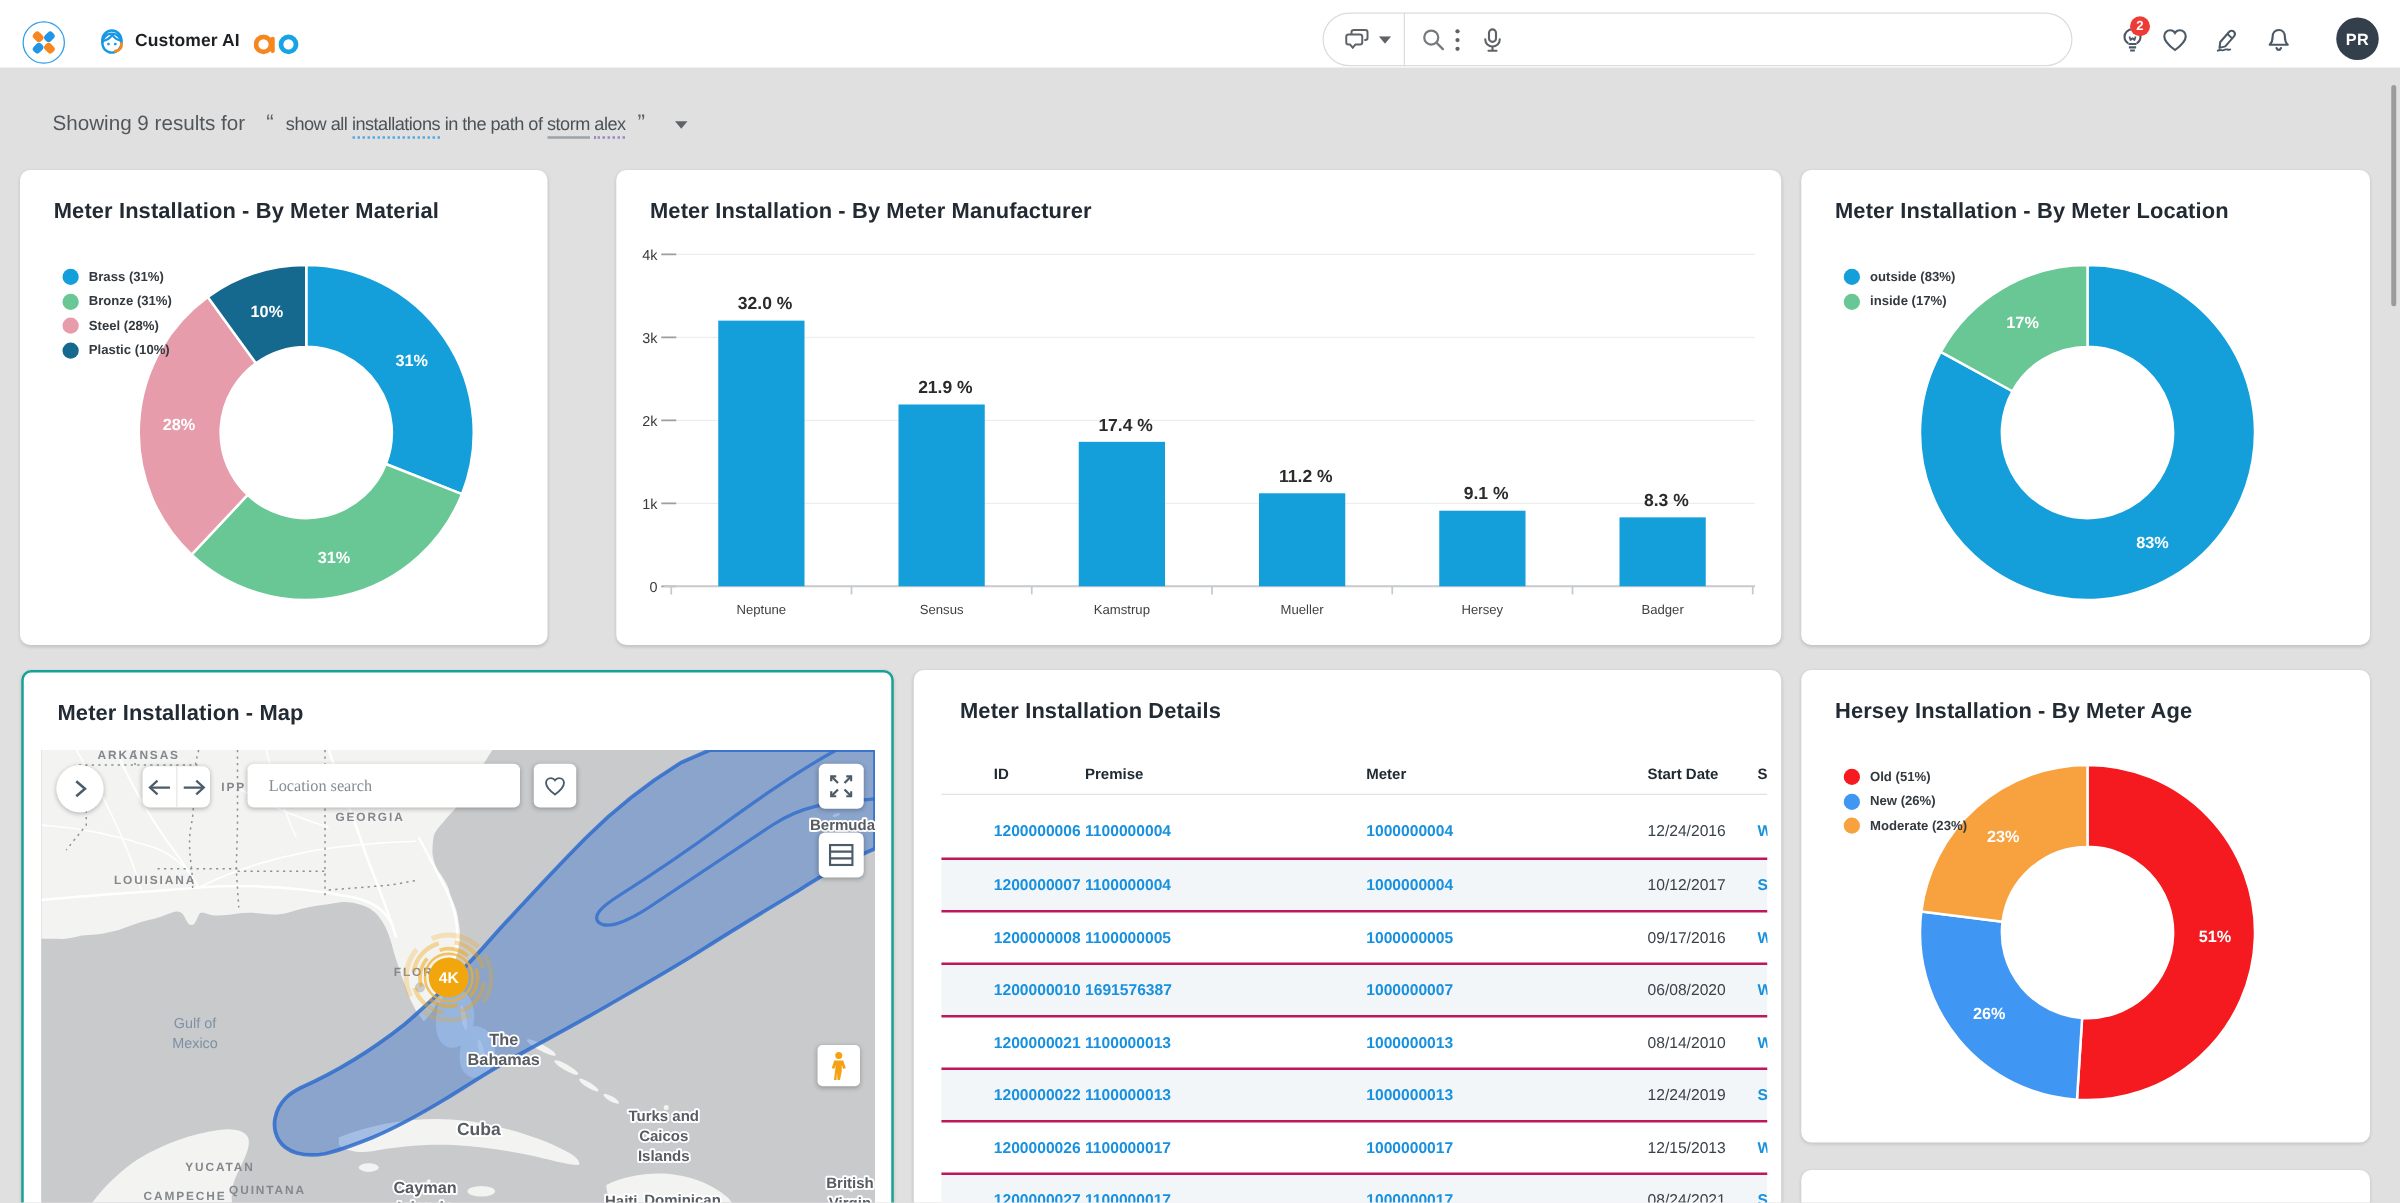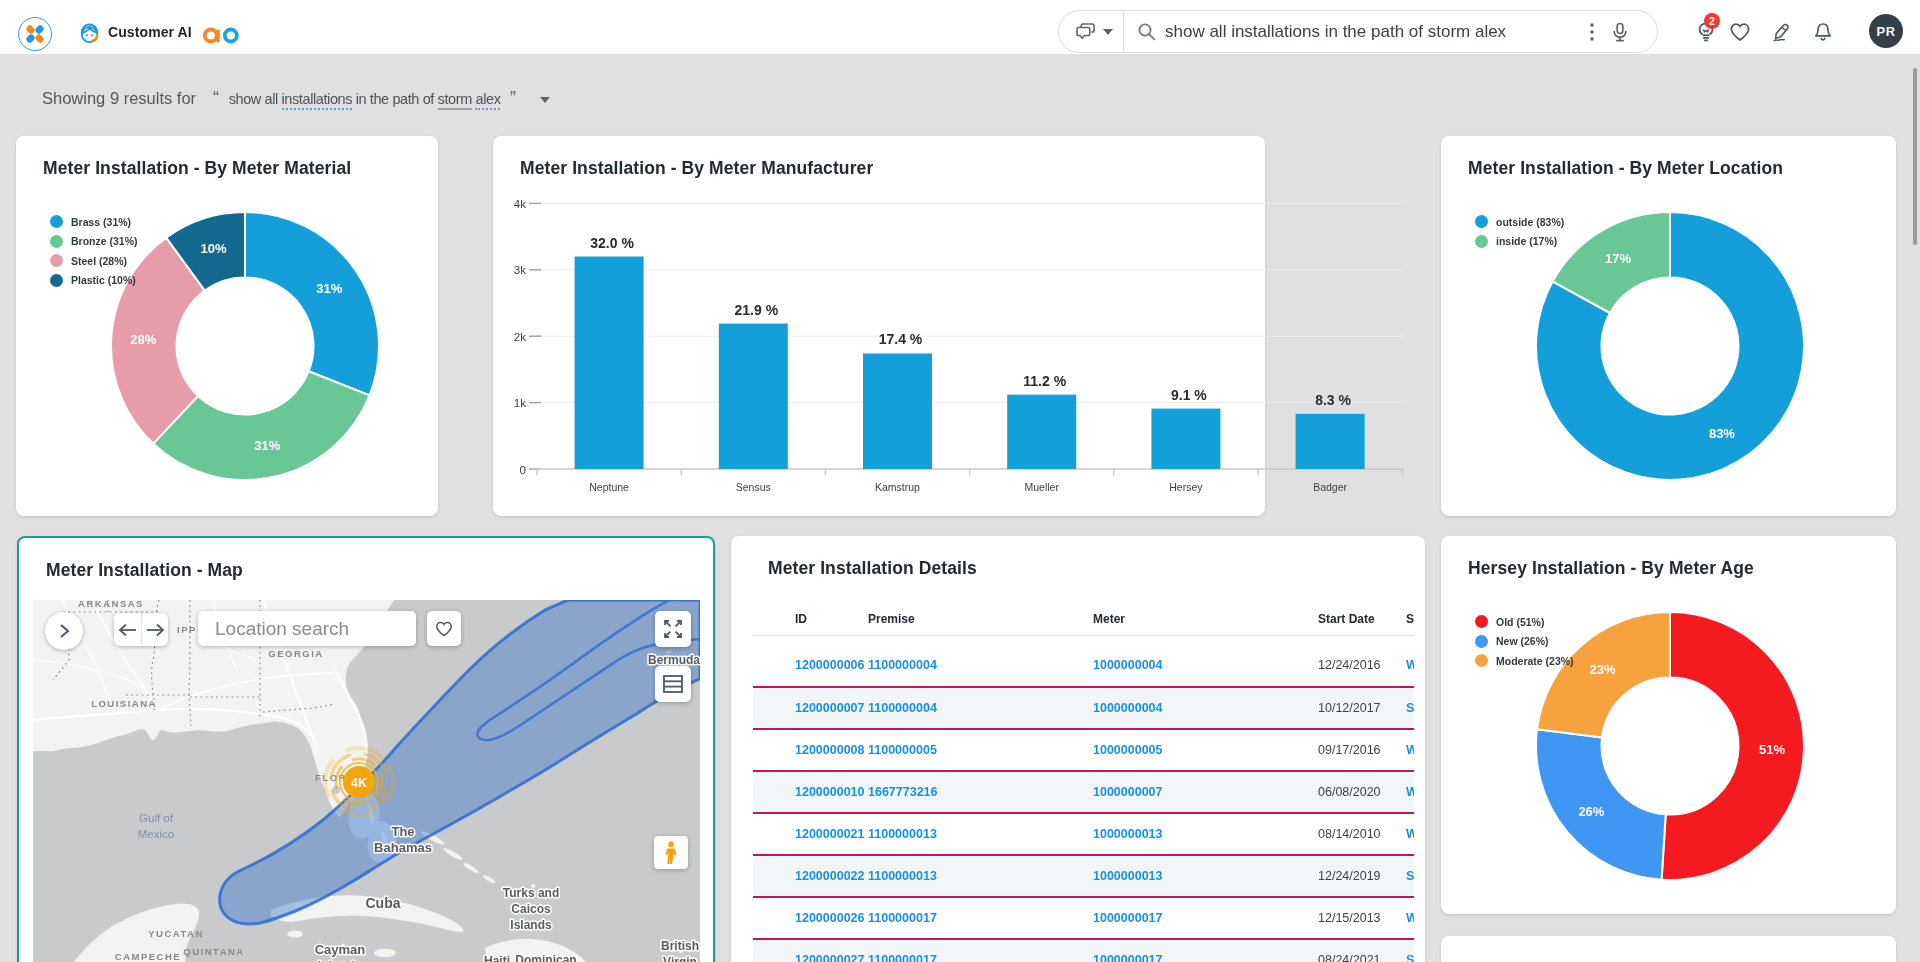--- a/index.html
+++ b/index.html
@@ -40,21 +40,21 @@
   .seg-entity-blue { border-bottom:2px dotted #56a9e2; padding-bottom:1px; }
   .seg-entity-gray { border-bottom:2px solid #9aa4aa; padding-bottom:1px; }
   .seg-entity-purple { border-bottom:2px dotted #9b87c9; padding-bottom:1px; }
   .results-caret { display:inline-block; width:0; height:0; border-left:5.5px solid transparent; border-right:5.5px solid transparent;
     border-top:6px solid #5f6368; margin-left:19px; vertical-align:middle; }
 
   
   .card { position:absolute; background:#fff; border-radius:8px; box-shadow:0 1px 3px rgba(0,0,0,.14); }
   .card-title { position:absolute; left:27px; top:22px; font-size:17.5px; font-weight:700; color:#222b33; letter-spacing:.1px; white-space:nowrap; }
   #card-material { left:16px; top:136px; width:422px; height:380px; }
-  #card-manufacturer { left:493px; top:136px; width:772px; height:380px; }
+  #card-manufacturer { left:493px; top:136px; width:932px; height:380px; }
   #card-location { left:1441px; top:136px; width:455px; height:380px; }
   #card-map { left:17px; top:536px; width:698px; height:560px; border:2px solid #16a296; }
   #card-details { left:731px; top:536px; width:694px; height:560px; }
   #card-age { left:1441px; top:536px; width:455px; height:378px; }
   #card-stub { left:1441px; top:936px; width:455px; height:80px; }
 
   .legend { position:absolute; left:34px; top:76px; z-index:2; }
   .legend-item { display:flex; align-items:center; height:19.5px; }
   .legend-dot { width:13px; height:13px; border-radius:50%; margin-right:8px; flex:none; }
   .legend-label { font-size:10.5px; font-weight:700; color:#33393f; white-space:nowrap; }
@@ -82,21 +82,21 @@
 
   
   .map-wrap { position:absolute; left:14px; top:62px; width:667px; height:496px; overflow:hidden; background:#c9cacc; }
   .map-svg { position:absolute; left:0; top:0; }
   .m-ctl { position:absolute; background:#fff; box-shadow:0 1px 4px rgba(0,0,0,.28); display:flex; align-items:center; justify-content:center; }
   .m-chevron { left:12px; top:12px; width:38px; height:38px; border-radius:50%; }
   .m-prevnext { left:81px; top:13px; width:54px; height:33px; border-radius:6px; }
   .m-prevnext .half { width:50%; height:100%; display:flex; align-items:center; justify-content:center; }
   .m-prevnext .half + .half { border-left:1px solid #e6e6e6; }
   .m-search { left:165px; top:11px; width:218px; height:35px; border-radius:5px; justify-content:flex-start; }
-  .m-search input { border:none; outline:none; width:100%; margin-left:17px; font-size:19px; color:#c2410c; font-family:Liberation Sans, sans-serif; background:transparent; }
+  .m-search input { border:none; outline:none; width:100%; margin-left:17px; font-size:13px; color:#c2410c; font-family:Liberation Serif, serif; background:transparent; }
   .m-search input::placeholder { color:#868d93; }
   .m-heart { left:394px; top:11px; width:34px; height:35px; border-radius:5px; }
   .m-full { left:622px; top:11px; width:36px; height:36px; border-radius:5px; }
   .m-list { left:622px; top:66px; width:36px; height:36px; border-radius:5px; }
   .m-pegman { left:621px; top:236px; width:34px; height:33px; border-radius:4px; }
 
   .map-state { font-size:9.5px; font-weight:700; letter-spacing:1.5px; fill:#84888d; }
   .map-water-lbl { font-size:11.5px; fill:#7c91a5; }
   .map-place { font-size:13px; font-weight:700; fill:#565c62; paint-order:stroke; stroke:#ffffff; stroke-width:3px; stroke-linejoin:round; }
   .map-place-sm { font-size:12px; }
@@ -142,21 +142,20 @@
       </svg>
       <svg width="10" height="6" viewBox="0 0 10 6">
         <polygon points="0,0 10,0 5,6" fill="#5f6368"></polygon>
       </svg>
     </div>
     <div class="pill-divider"></div>
     <svg class="search-mag" width="20" height="20" viewBox="0 0 20 20">
       <circle cx="8" cy="8" r="5.6" fill="none" stroke="#757a7f" stroke-width="1.8"></circle>
       <line x1="12.3" y1="12.3" x2="17.3" y2="17.3" stroke="#757a7f" stroke-width="1.8" stroke-linecap="round"></line>
     </svg>
-    <input class="search-text" readonly="" value="show all installations in the path of storm alex" style="">
     <div class="kebab">
       <svg width="4" height="18" viewBox="0 0 4 18">
         <circle cx="2" cy="2" r="1.7" fill="#5f6368"></circle>
           <circle cx="2" cy="9" r="1.7" fill="#5f6368"></circle>
           <circle cx="2" cy="16" r="1.7" fill="#5f6368"></circle>
       </svg>
     </div>
     <div class="mic">
       <svg width="22" height="22" viewBox="0 0 22 22">
         <rect x="8.2" y="2.5" width="5.6" height="10" rx="2.8" fill="none" stroke="#5f6368" stroke-width="1.7"></rect>
@@ -478,21 +477,21 @@
         </div>
         <div class="dt-row">
           <div class="dt-c dt-c0 dt-link">1200000008</div>
           <div class="dt-c dt-c1 dt-link">1100000005</div>
           <div class="dt-c dt-c2 dt-link">1000000005</div>
           <div class="dt-c dt-c3 dt-plain">09/17/2016</div>
           <div class="dt-c dt-c4 dt-link">Water</div>
         </div>
         <div class="dt-row alt">
           <div class="dt-c dt-c0 dt-link">1200000010</div>
-          <div class="dt-c dt-c1 dt-link">1667773216</div>
+          <div class="dt-c dt-c1 dt-link">1691576387</div>
           <div class="dt-c dt-c2 dt-link">1000000007</div>
           <div class="dt-c dt-c3 dt-plain">06/08/2020</div>
           <div class="dt-c dt-c4 dt-link">Water</div>
         </div>
         <div class="dt-row">
           <div class="dt-c dt-c0 dt-link">1200000021</div>
           <div class="dt-c dt-c1 dt-link">1100000013</div>
           <div class="dt-c dt-c2 dt-link">1000000013</div>
           <div class="dt-c dt-c3 dt-plain">08/14/2010</div>
           <div class="dt-c dt-c4 dt-link">Water</div>

